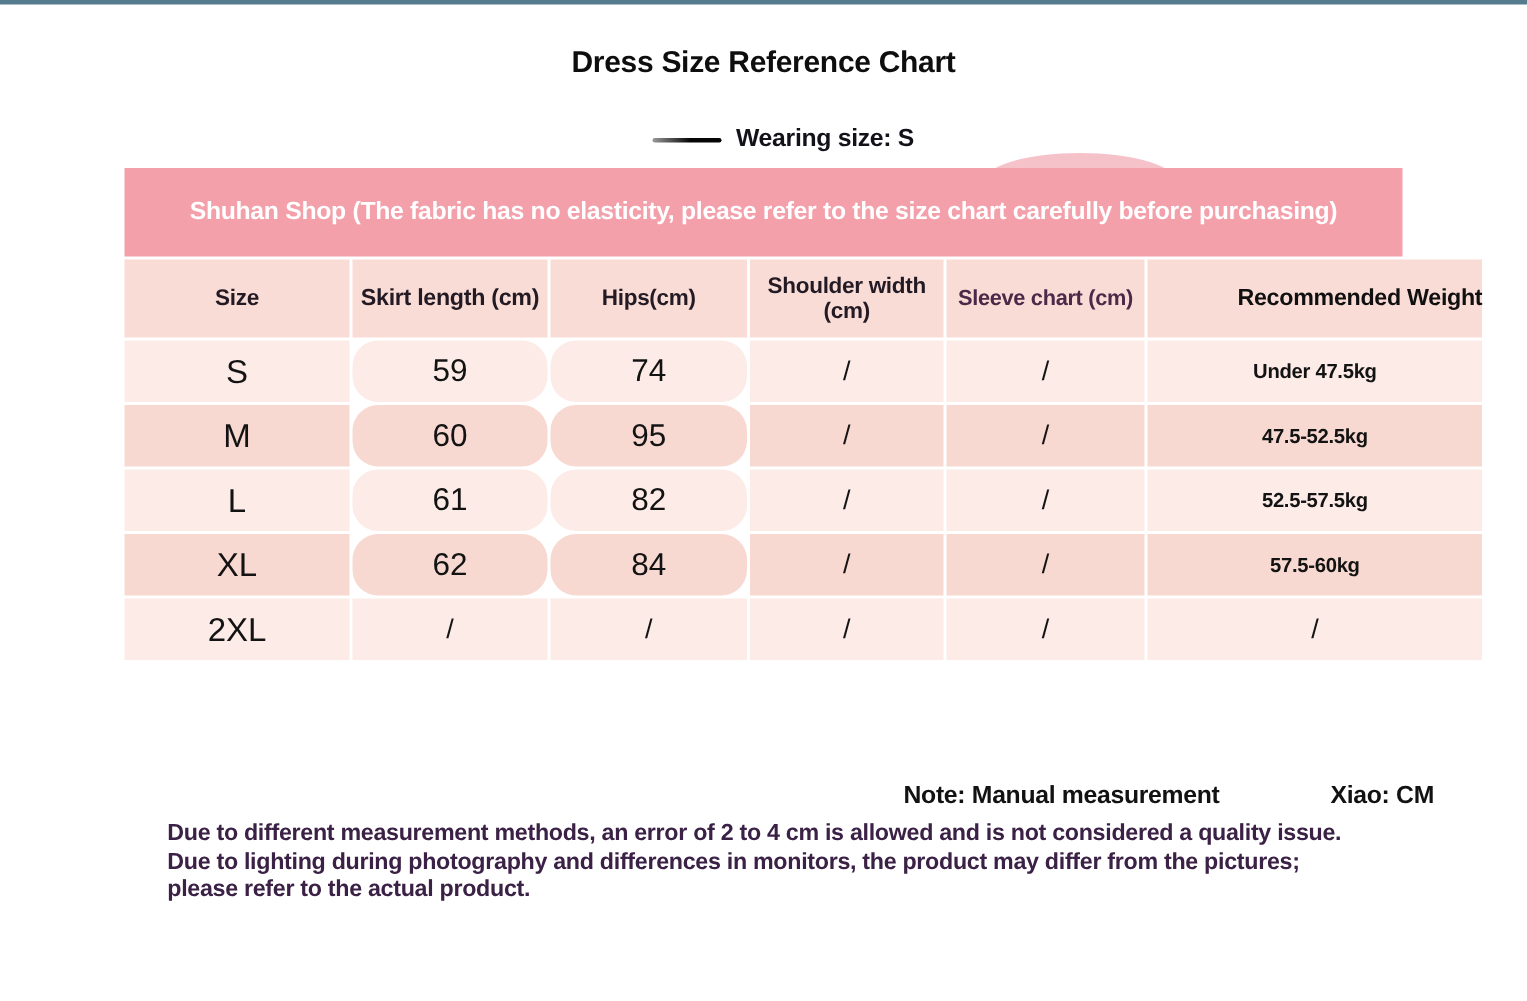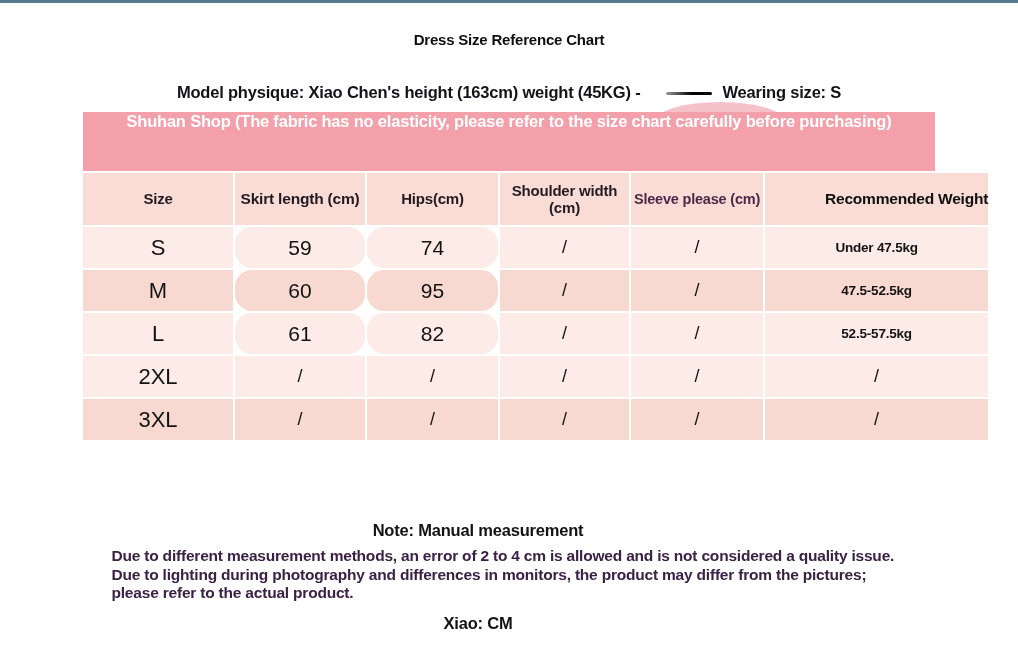--- a/index.html
+++ b/index.html
@@ -10,21 +10,21 @@
     font-family: "Liberation Sans", sans-serif;
     overflow: hidden;
   }
   .top-strip {
     position: absolute; top: 0; left: 0; width: 1018px; height: 3px;
     background: #567a8e;
   }
   .page-title {
     position: absolute; top: 31px; left: 0; width: 1018px;
     text-align: center;
-    font-size: 15px; font-weight: bold; color: #0e0e0e;
+    font-size: 20px; font-weight: bold; color: #0e0e0e;
     letter-spacing: -0.2px;
   }
   .subtitle-row {
     position: absolute; top: 83px; left: 0; width: 1018px;
     display: flex; align-items: center; justify-content: center;
     font-size: 16.5px; font-weight: bold; color: #141219;
     letter-spacing: -0.2px;
   }
   .dash-line {
     width: 46px; height: 3px;
@@ -36,21 +36,21 @@
     position: absolute; top: 102px; left: 655px;
     width: 130px; height: 20px;
     background: #f6c2ca;
     border-radius: 50% 50% 0 0 / 100% 100% 0 0;
   }
   .shop-banner {
     position: absolute; top: 112px; left: 83px;
     width: 852px; height: 59px;
     background: #f3a0ab;
     color: #ffffff;
-    display: flex; align-items: flex-start; justify-content: center;
+    display: flex; align-items: center; justify-content: center;
     font-size: 16.5px; font-weight: bold;
     letter-spacing: -0.2px;
   }
   .size-table {
     position: absolute; top: 171px; left: 81px;
     border-collapse: separate; border-spacing: 2px;
     table-layout: fixed;
   }
   .size-table th {
     height: 52px;
@@ -73,47 +73,45 @@
     color: #131313;
   }
   .size-table tr.light td { background: #fcebe6; }
   .size-table tr.dark  td { background: #f8d9d1; }
   td.size-label { font-size: 22px; font-weight: 400; }
   td.num        { font-size: 21px; font-weight: 400; border-radius: 17px; }
   td.slash      { font-size: 18px; font-weight: 400; }
   td.weight-text{ font-size: 13.5px; font-weight: bold; letter-spacing: -0.2px; }
   .note-row {
     position: absolute; top: 521px; left: 0; width: 1018px;
-    display: flex; align-items: center; justify-content: space-between;
+    display: flex; align-items: center; justify-content: flex-end;
     gap: 74px;
     padding-right: 62px;
     font-size: 16.5px; font-weight: bold; color: #121212;
     letter-spacing: -0.2px;
-    flex-direction: column;
   }
   .disclaimer {
     position: absolute; top: 547px; left: 509px;
     transform: translateX(-50%);
     width: 795px;
     text-align: left;
     font-size: 15.5px; font-weight: bold;
     line-height: 18.5px;
     color: #3b2145;
     letter-spacing: -0.2px;
   }
 </style>
 </head>
 <body>
 
 <div class="top-strip"></div>
 
 <div class="page-title">Dress Size Reference Chart</div>
 
 <div class="subtitle-row">
-  <span>Model physique: Xiao Chen's height (163cm) weight (45KG) -</span>
   <span class="dash-line"></span>
   <span>Wearing size: S</span>
 </div>
 
 <div class="banner-bump"></div>
 
 <div class="shop-banner">
   <span>Shuhan Shop (The fabric has no elasticity, please refer to the size chart carefully before purchasing)</span>
 </div>
 
@@ -125,21 +123,21 @@
     <col style="width:129px">
       <col style="width:132px">
       <col style="width:166px">
   </colgroup>
   <thead>
     <tr id="header-row">
         <th>Size</th>
         <th>Skirt length (cm)</th>
         <th>Hips(cm)</th>
         <th>Shoulder width (cm)</th>
-        <th>Sleeve please (cm)</th>
+        <th>Sleeve chart (cm)</th>
         <th>Recommended Weight</th>
       </tr>
   </thead>
   <tbody id="table-body">
       <tr class="light">
         <td class="size-label">S</td>
         <td class="num">59</td>
         <td class="num">74</td>
         <td class="slash">/</td>
         <td class="slash">/</td>
@@ -154,30 +152,30 @@
         <td class="weight-text">47.5-52.5kg</td>
       </tr>
       <tr class="light">
         <td class="size-label">L</td>
         <td class="num">61</td>
         <td class="num">82</td>
         <td class="slash">/</td>
         <td class="slash">/</td>
         <td class="weight-text">52.5-57.5kg</td>
       </tr>
+      <tr class="dark">
+        <td class="size-label">XL</td>
+        <td class="num">62</td>
+        <td class="num">84</td>
+        <td class="slash">/</td>
+        <td class="slash">/</td>
+        <td class="weight-text">57.5-60kg</td>
+      </tr>
       <tr class="light">
         <td class="size-label">2XL</td>
-        <td class="slash">/</td>
-        <td class="slash">/</td>
-        <td class="slash">/</td>
-        <td class="slash">/</td>
-        <td class="slash">/</td>
-      </tr>
-      <tr class="dark">
-        <td class="size-label">3XL</td>
         <td class="slash">/</td>
         <td class="slash">/</td>
         <td class="slash">/</td>
         <td class="slash">/</td>
         <td class="slash">/</td>
       </tr>
     </tbody>
 </table>
 
 <div class="note-row">

